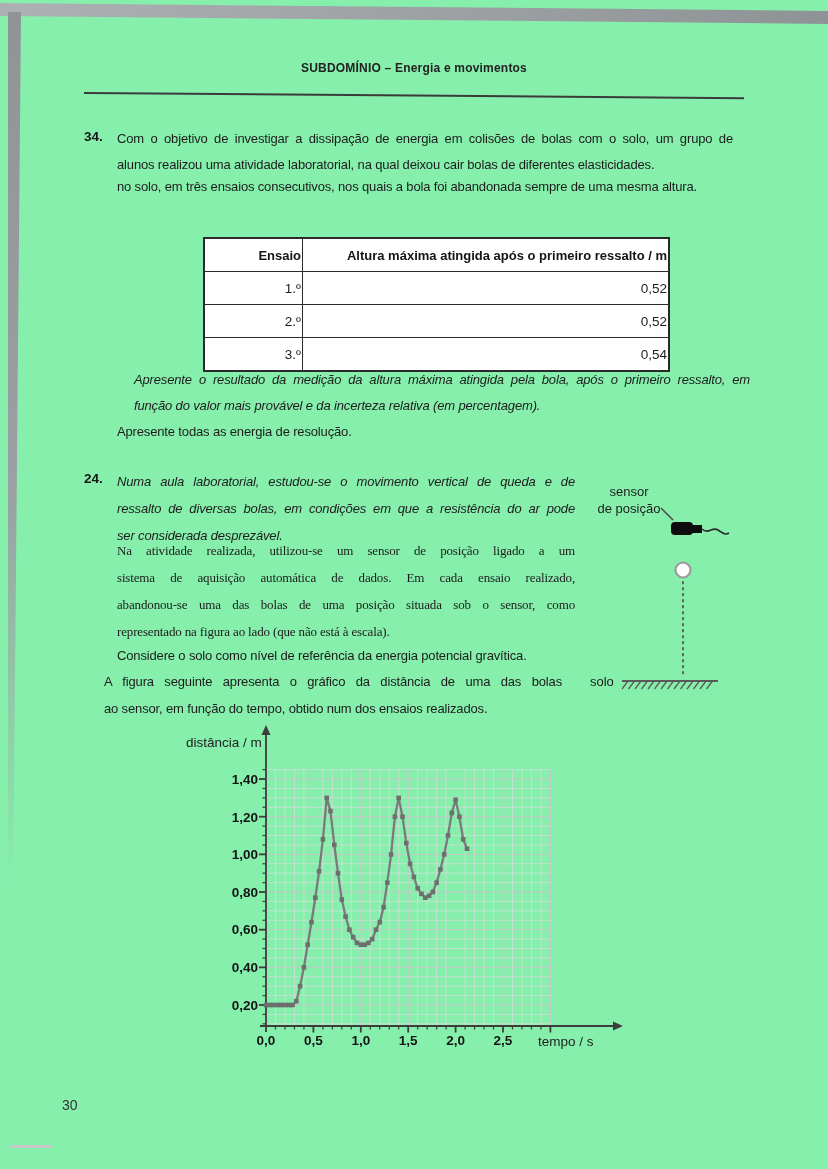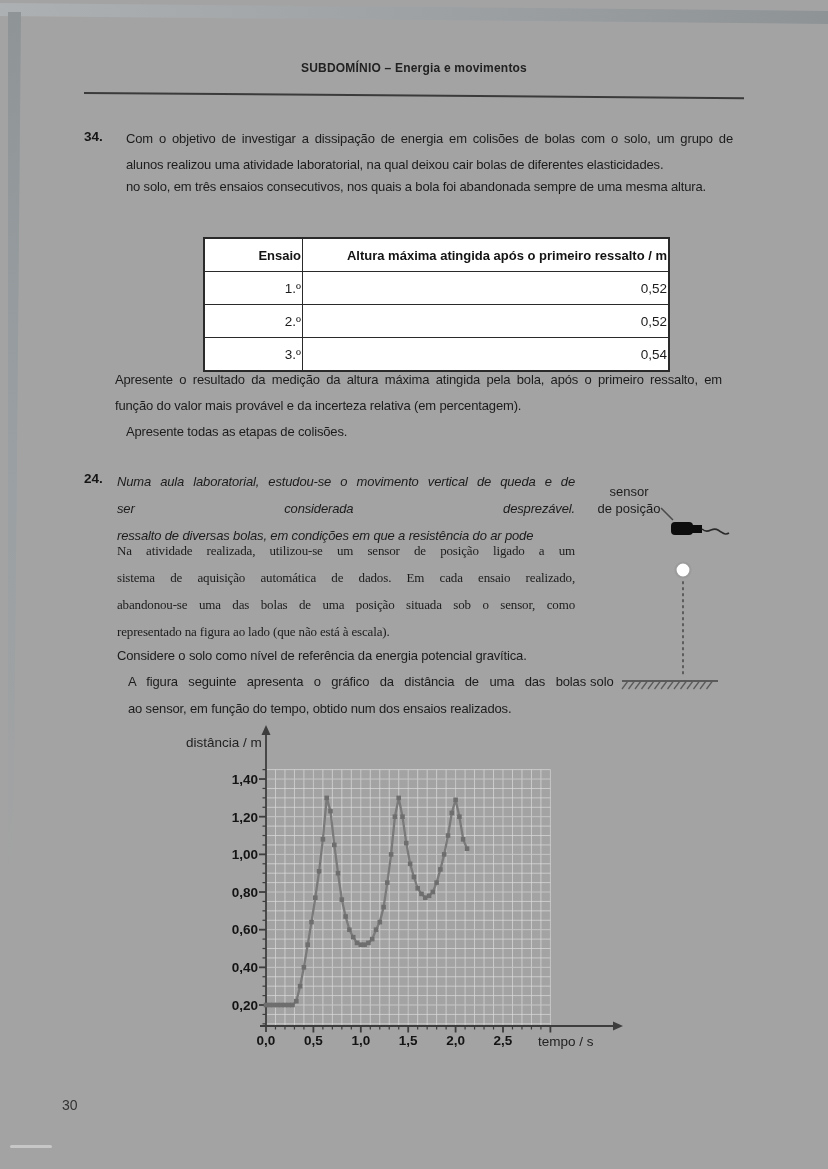--- a/index.html
+++ b/index.html
@@ -1,18 +1,18 @@
 <!DOCTYPE html>
 <html><head>
 <meta charset="utf-8">
 <style>
   html,body{margin:0;padding:0;background:#ffffff;}
   body{width:828px;height:1169px;overflow:hidden;position:relative;
        font-family:"Liberation Sans", sans-serif;color:#1e1e1e;}
-  .page{position:absolute;inset:0;background:#a3a3a3;}
+  .page{position:absolute;inset:0;background:#86efac;}
 
   
   .scan-top{position:absolute;top:7px;left:-14px;width:872px;height:13px;
     background:linear-gradient(to right,#aeb1b3,#8d9295);transform:rotate(0.55deg);}
   .scan-left{position:absolute;top:12px;left:8px;width:13px;height:872px;
     background:linear-gradient(to bottom,#8f9497 0%,#9aa0a3 55%,rgba(154,160,163,0) 100%);
     clip-path:polygon(0 0,100% 0,40% 100%,0 100%);}
   .scan-dash{position:absolute;left:10px;top:1145px;width:42px;height:3px;
     background:#c7c7c7;border-radius:2px;}
 
@@ -20,21 +20,21 @@
   .hdr-title{position:absolute;top:61px;left:0;width:828px;text-align:center;
     font-size:12px;font-weight:700;letter-spacing:.2px;color:#222;}
   .hdr-rule{position:absolute;left:84px;top:92px;width:660px;height:0;
     border-top:2.3px solid #3a3a3a;transform:rotate(0.45deg);transform-origin:left center;}
 
   
   .qnum{position:absolute;font-size:13.5px;font-weight:700;color:#151515;}
   .para{position:absolute;font-size:13px;letter-spacing:-0.15px;color:#1c1c1c;}
   .para .tline{white-space:normal;}
   .para .tline:not(:last-child){text-align:justify;text-align-last:justify;}
-  .lh26 .tline{height:26px;line-height:26px;margin-left:9px;}
+  .lh26 .tline{height:26px;line-height:26px;}
   .lh27 .tline{height:27px;line-height:27px;}
 
   
   table.results{position:absolute;left:203px;top:237px;border-collapse:collapse;
     background:#fff;}
   table.results th,table.results td{border:1.6px solid #2a2a2a;text-align:right;
     vertical-align:middle;}
   table.results{border:2.2px solid #2a2a2a;}
   table.results th{font-size:13px;font-weight:700;height:30px;color:#141414;}
   table.results td{font-size:13.5px;font-weight:400;height:30px;color:#1c1c1c;}
@@ -84,44 +84,44 @@
           <td>2.º</td>
           <td>0,52</td>
         </tr>
         <tr>
           <td>3.º</td>
           <td>0,54</td>
         </tr>
       </tbody>
   </table>
 
-  <div class="para lh26" style="left:106px;top:367px;width:616px;">
+  <div class="para lh26" style="left:134px;top:367px;width:616px;font-style:italic;">
       <div class="tline">Apresente o resultado da medição da altura máxima atingida pela bola, após o primeiro ressalto, em</div>
       <div class="tline">função do valor mais provável e da incerteza relativa (em percentagem).</div>
     </div>
   <div class="para lh26" style="left:117px;top:419px;width:616px;">
-      <div class="tline">Apresente todas as etapas de colisões.</div>
+      <div class="tline">Apresente todas as energia de resolução.</div>
     </div>
 
   <span class="qnum" style="left:84px;top:471px;">24.</span>
   <div class="para lh27" style="left:117px;top:468px;width:458px;font-style:italic;">
       <div class="tline">Numa aula laboratorial, estudou-se o movimento vertical de queda e de</div>
+      <div class="tline">ressalto de diversas bolas, em condições em que a resistência do ar pode</div>
       <div class="tline">ser considerada desprezável.</div>
-      <div class="tline">ressalto de diversas bolas, em condições em que a resistência do ar pode</div>
     </div>
   <div class="para lh27" style="left:117px;top:537px;width:458px;font-family:Liberation Serif, serif;">
       <div class="tline">Na atividade realizada, utilizou-se um sensor de posição ligado a um</div>
       <div class="tline">sistema de aquisição automática de dados. Em cada ensaio realizado,</div>
       <div class="tline">abandonou-se uma das bolas de uma posição situada sob o sensor, como</div>
       <div class="tline">representado na figura ao lado (que não está à escala).</div>
     </div>
   <div class="para lh27" style="left:117px;top:642px;width:458px;">
       <div class="tline">Considere o solo como nível de referência da energia potencial gravítica.</div>
     </div>
-  <div class="para lh27" style="left:128px;top:668px;width:458px;">
+  <div class="para lh27" style="left:104px;top:668px;width:458px;">
       <div class="tline">A figura seguinte apresenta o gráfico da distância de uma das bolas</div>
       <div class="tline">ao sensor, em função do tempo, obtido num dos ensaios realizados.</div>
     </div>
 
   <svg style="position:absolute;left:575px;top:470px;" width="185" height="228" viewBox="0 0 185 228">
     <text class="fig-label" x="54" y="26" text-anchor="middle">sensor</text>
     <text class="fig-label" x="54" y="43" text-anchor="middle">de posição</text>
     <line x1="86" y1="38" x2="98" y2="50" stroke="#4a4a4a" stroke-width="1.5"></line>
     <g>
       <rect x="96" y="52" width="22" height="13" rx="4" fill="#0d0d0d"></rect>

